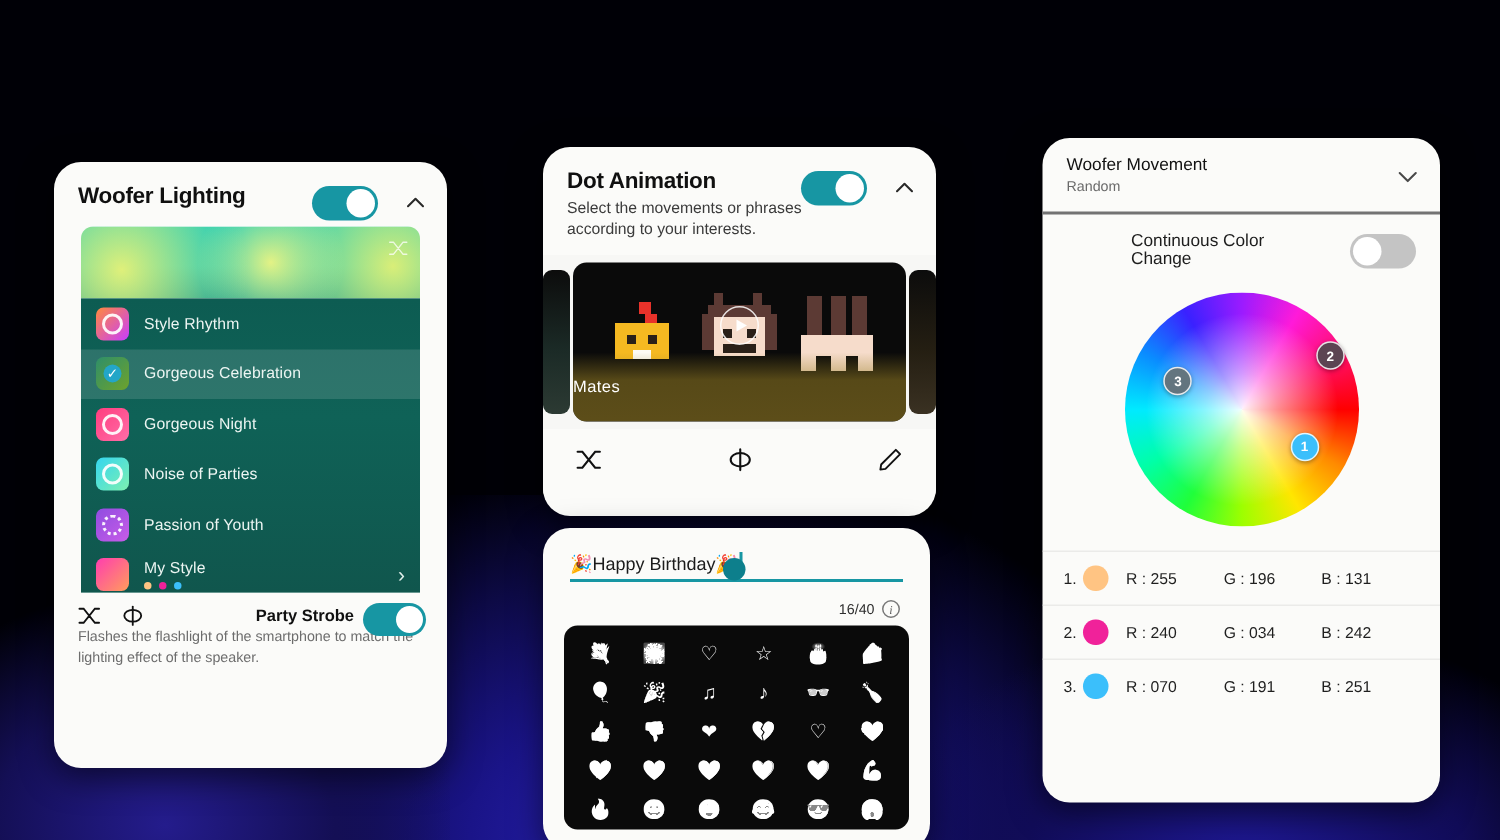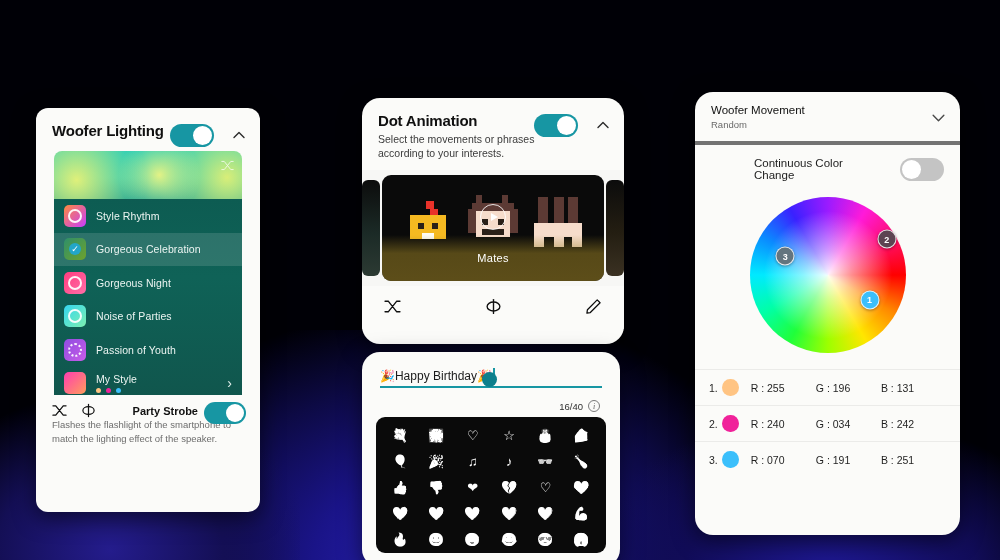--- a/index.html
+++ b/index.html
@@ -34,21 +34,21 @@
   
   .card {
     position: absolute;
     background: #fbfbf9;
     border-radius: 18px;
     box-shadow: 0 6px 22px rgba(0,0,0,.55);
     overflow: hidden;
   }
 
   
-  #card-lighting { left: 36px; top: 108px; width: 224px; height: 404px; border-radius: 12px; }
+  #card-lighting { left: 36px; top: 108px; width: 262px; height: 404px; }
   .card-head { padding: 14px 16px 10px 16px; position: relative; }
   .card-title {
     font-size: 15px; font-weight: bold; color: #101010; letter-spacing: -.2px;
   }
   .card-sub {
     font-size: 10.5px; color: #3b3b3b; line-height: 1.35; margin-top: 3px;
     max-width: 160px;
   }
   .toggle {
     position: absolute; width: 44px; height: 23px; border-radius: 12px;
@@ -142,21 +142,21 @@
     background: linear-gradient(180deg,#0c0c0c 0%, #241e12 55%, #3a3122 100%); }
   .dot-main {
     position: relative; width: 222px; height: 106px; border-radius: 9px;
     background: #0a0a0a; overflow: hidden;
   }
   .pixels { position: absolute; inset: 0; display: flex;
     align-items: flex-end; justify-content: center; gap: 10px; padding-bottom: 28px; }
   .mates-caption {
     position: absolute; left: 0; right: 0; bottom: 0; height: 46px;
     background: linear-gradient(180deg, rgba(140,115,30,0) 0%, rgba(150,125,35,.55) 40%, rgba(120,100,30,.75) 100%);
-    display: flex; align-items: center; justify-content: center;
+    display: flex; align-items: center; 
   }
   .mates-caption span { font-size: 11px; color: #fff; letter-spacing: .3px; }
   .play-badge {
     position: absolute; left: 50%; top: 42px; transform: translate(-50%,-50%);
     width: 26px; height: 26px; border-radius: 50%;
     border: 1.6px solid rgba(255,255,255,.85);
     display: flex; align-items: center; justify-content: center;
   }
   .play-badge::after {
     content: ""; border-left: 7px solid rgba(255,255,255,.95);
@@ -203,21 +203,21 @@
   }
   .emoji-cell {
     width: 19px; height: 19px; display: flex; align-items: center;
     justify-content: center; font-size: 13px; color: #fff;
     filter: grayscale(1) brightness(3);
   }
 
   
   #card-move { left: 695px; top: 92px; width: 265px; height: 443px; }
   .mv-head { padding: 12px 16px 11px 16px; position: relative;
-    border-bottom: 4px solid #737373; }
+    border-bottom: 2px solid #737373; }
   .mv-title { font-size: 11.5px; color: #111; }
   .mv-sub { font-size: 9.5px; color: #6a6a6a; margin-top: 3px; }
   .mv-chev { position: absolute; right: 14px; top: 18px; color: #4a4a4a; }
 
   .ccc-row {
     display: flex; align-items: center; justify-content: flex-end;
     gap: 14px; padding: 12px 16px 10px 16px;
   }
   .ccc-label { font-size: 11.5px; color: #1d1d1d; padding-left: 43px; }
 

